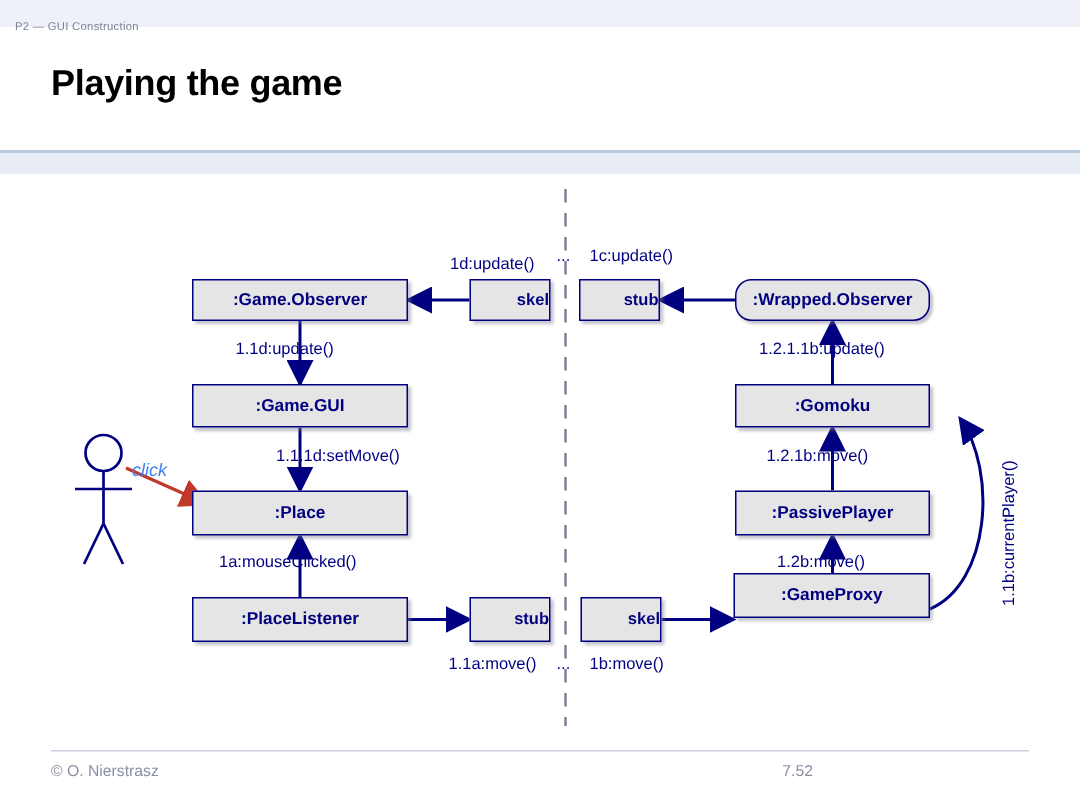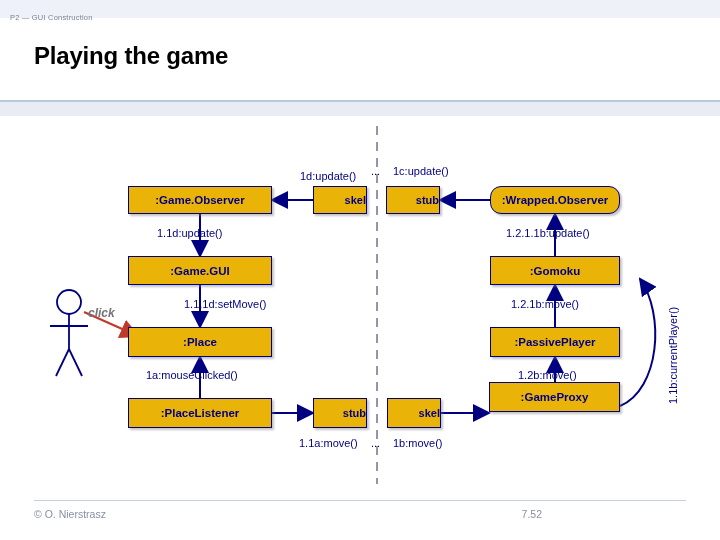--- a/index.html
+++ b/index.html
@@ -70,21 +70,21 @@
   
   .diagram {
     position: absolute;
     left: 0; top: 114px;
     width: 720px; height: 380px;
   }
   .node {
     position: absolute;
     box-sizing: border-box;
     border: 1.5px solid #000080;
-    background: #eab308;
+    background: #e5e5e5;
     color: #000080;
     font-weight: bold;
     font-size: 11.5px;
     display: flex;
     align-items: center;
     justify-content: center;
     box-shadow: 2px 2px 2px rgba(120,120,140,0.45);
   }
   .node.small {
     font-size: 11px;
@@ -96,23 +96,22 @@
     color: #000080;
     white-space: nowrap;
   }
   .label.rot {
     transform-origin: left top;
     transform: rotate(-90deg);
   }
   .click-label {
     position: absolute;
     font-size: 12px;
-    color: #737373;
+    color: #3b82f6;
     font-style: italic;
-    font-weight: bold;
   }
   svg.overlay {
     position: absolute;
     left: 0; top: 0;
     width: 720px; height: 380px;
     overflow: visible;
   }
 </style>
 </head>
 <body>

